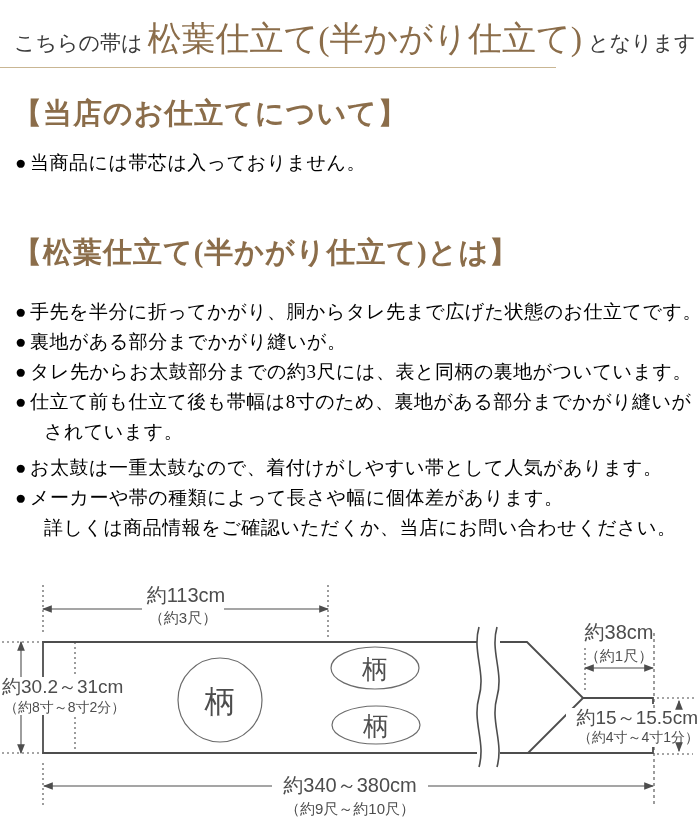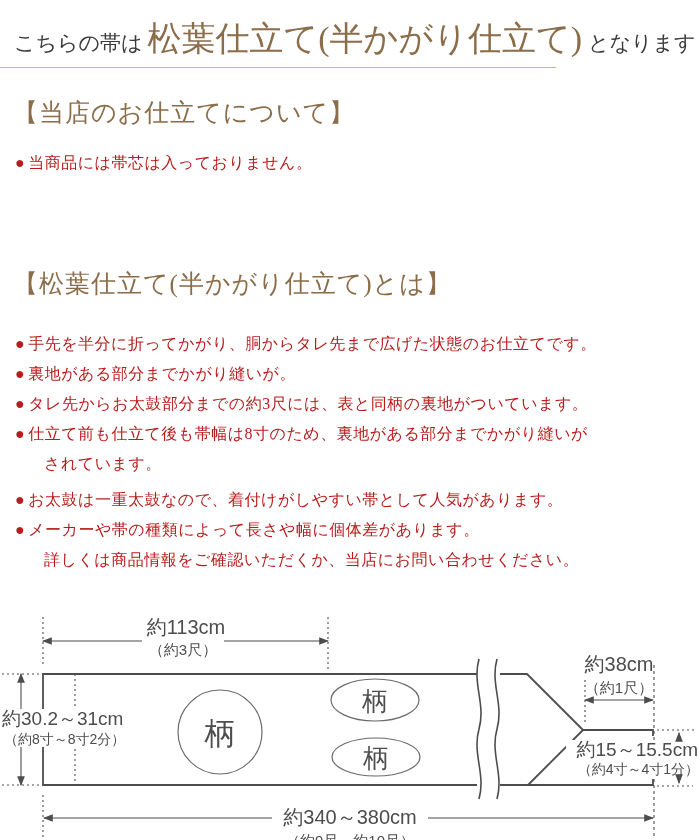--- a/index.html
+++ b/index.html
@@ -20,31 +20,31 @@
     font-size:34px;line-height:50px;color:#8b6d4a;
     margin:4px 6px 0 5px;letter-spacing:0;
   }
   .title-rule{
     border:none;border-top:1px solid #c9b693;margin:3px 0 0 0;
   }
 
   
   h2.sec-heading{
     font-family:"Liberation Serif","DejaVu Serif",serif;
-    font-weight:normal;
-    color:#8b6d4a;font-size:25px;line-height:34px;
+    font-weight:bold;
+    color:#8b6d4a;font-size:29px;line-height:34px;
     margin:28px 0 0 13px;letter-spacing:1px;
   }
-  h2.sec-heading.second{margin-top:89px;}
+  h2.sec-heading.second{margin-top:57px;}
   .bullets{margin-top:18px;}
   .bullets.second{margin-top:28px;}
   p.bullet{
     margin:0;padding-left:44px;text-indent:-29px;
-    font-size:16px;line-height:30px;white-space:nowrap;
-    color:#b91c1c;letter-spacing:0.5px;
+    font-size:19px;line-height:30px;white-space:nowrap;
+    color:#000000;letter-spacing:0.5px;
   }
   p.bullet.gap-before{margin-top:6px;text-align:center;}
   .marker{margin-right:3px;}
 
   
   svg.diagram{display:block;margin-top:32px;}
   .dim-text{
     font-family:"Liberation Sans","DejaVu Sans",sans-serif;
     fill:#4d4d4d;
   }

